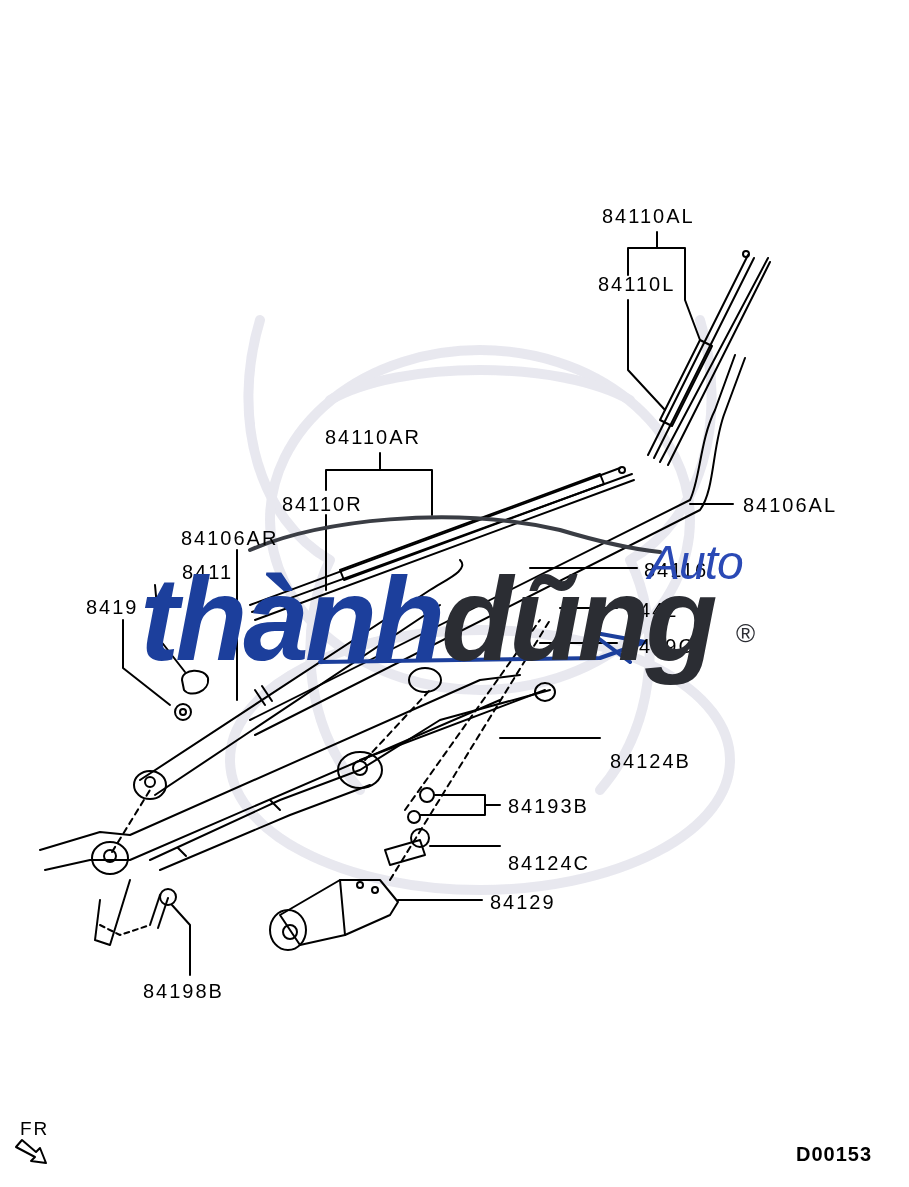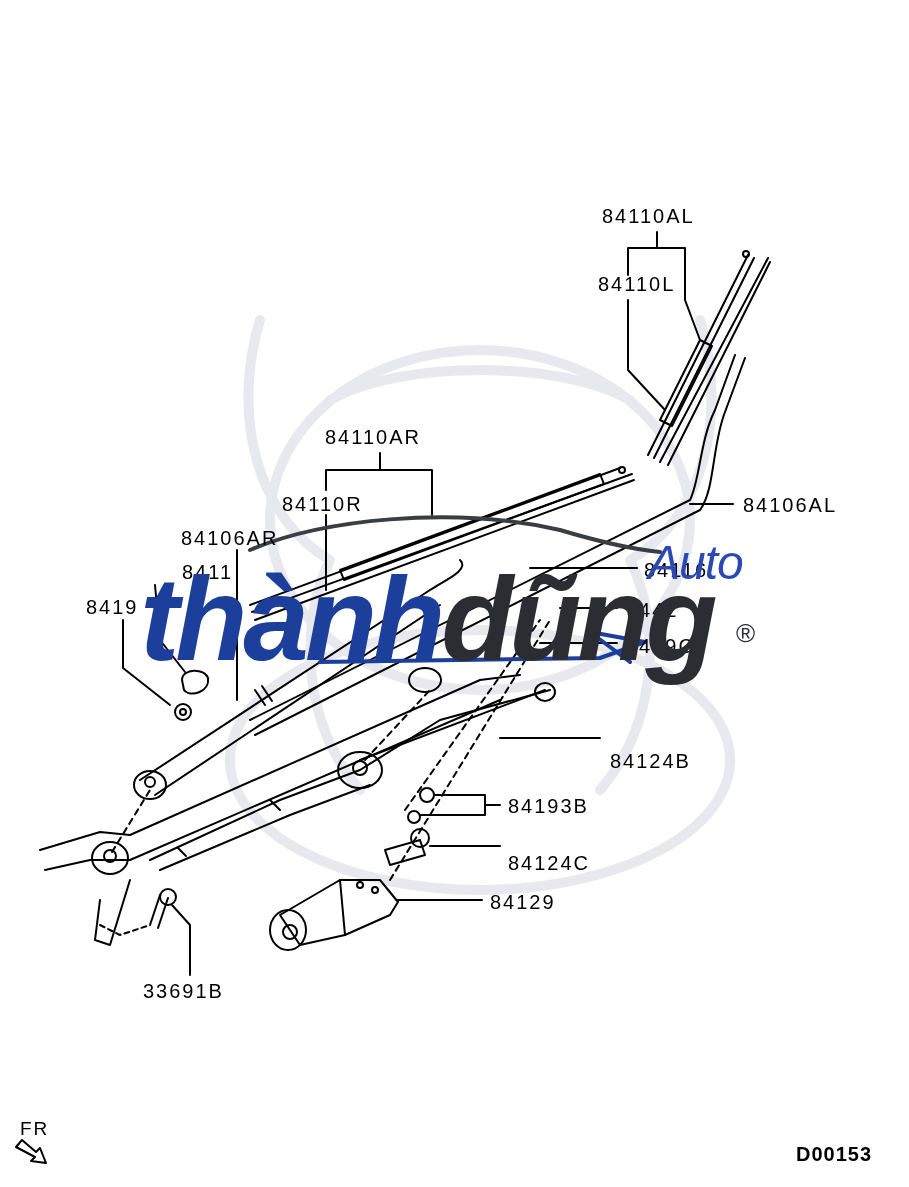--- a/index.html
+++ b/index.html
@@ -149,21 +149,21 @@
   <span class="label" style="left:743px;top:495px;">84106AL</span>
   <span class="label" style="left:142px;top:562px;margin-left:40px;">8411</span>
   <span class="label" style="left:86px;top:597px;">8419</span>
   <span class="label" style="left:644px;top:560px;">84116</span>
   <span class="label" style="left:626px;top:600px;">7442</span>
   <span class="label" style="left:626px;top:636px;text-align:right;">8419C</span>
   <span class="label" style="left:610px;top:729px;margin-top:22px;">84124B</span>
   <span class="label" style="left:508px;top:796px;">84193B</span>
   <span class="label" style="left:508px;top:853px;">84124C</span>
   <span class="label" style="left:490px;top:892px;">84129</span>
-  <span class="label" style="left:143px;top:981px;">33691B</span>
+  <span class="label" style="left:143px;top:981px;">84198B</span>
 
   <div class="logo-main" style="left:140px;top:560px;">
     <span class="p1">thành</span><span class="p2">dũng</span>
   </div>
   <span class="logo-auto" style="left:648px;top:525px;">Auto</span>
   <span class="logo-reg" style="left:736px;top:620px;">®</span>
 
   <span class="fr" style="left:20px;top:1118px;">FR</span>
   <span class="code" style="left:796px;top:1143px;">D00153</span>
 </div>

